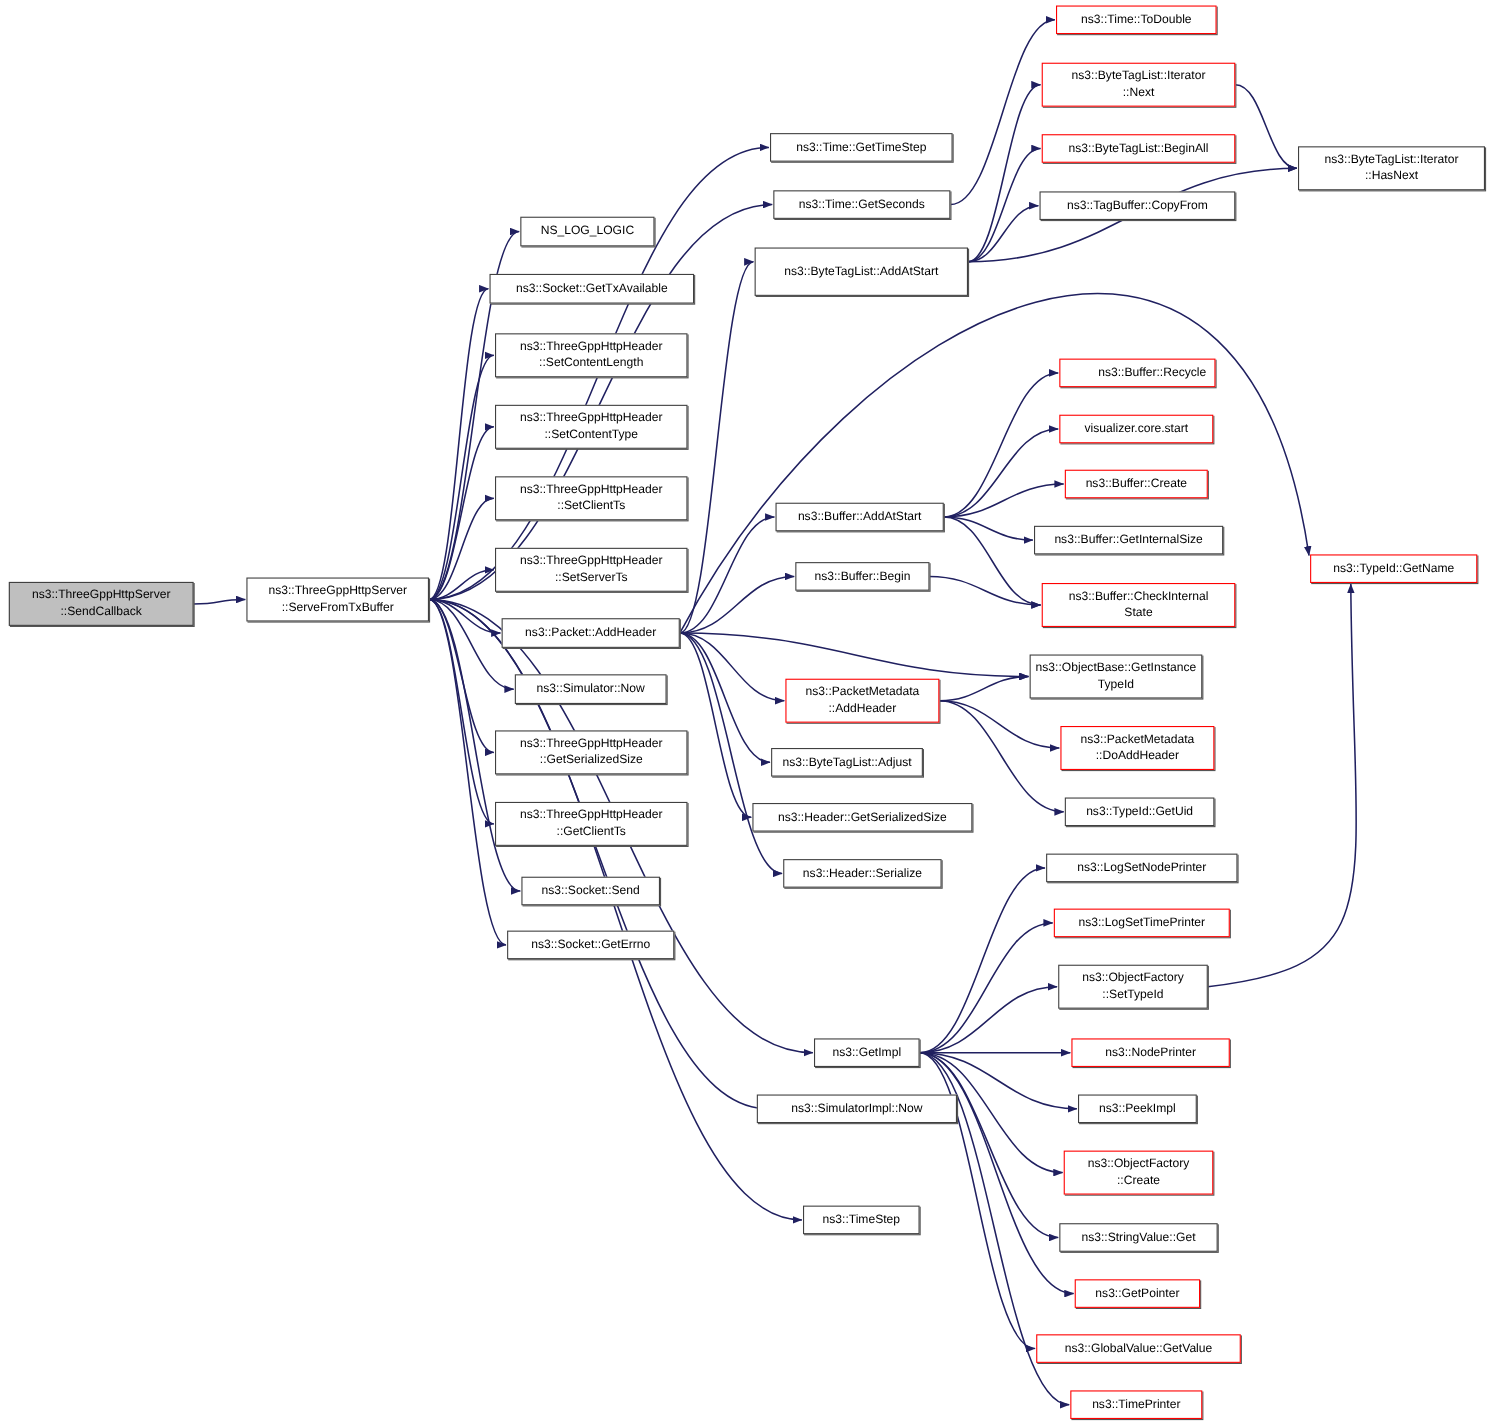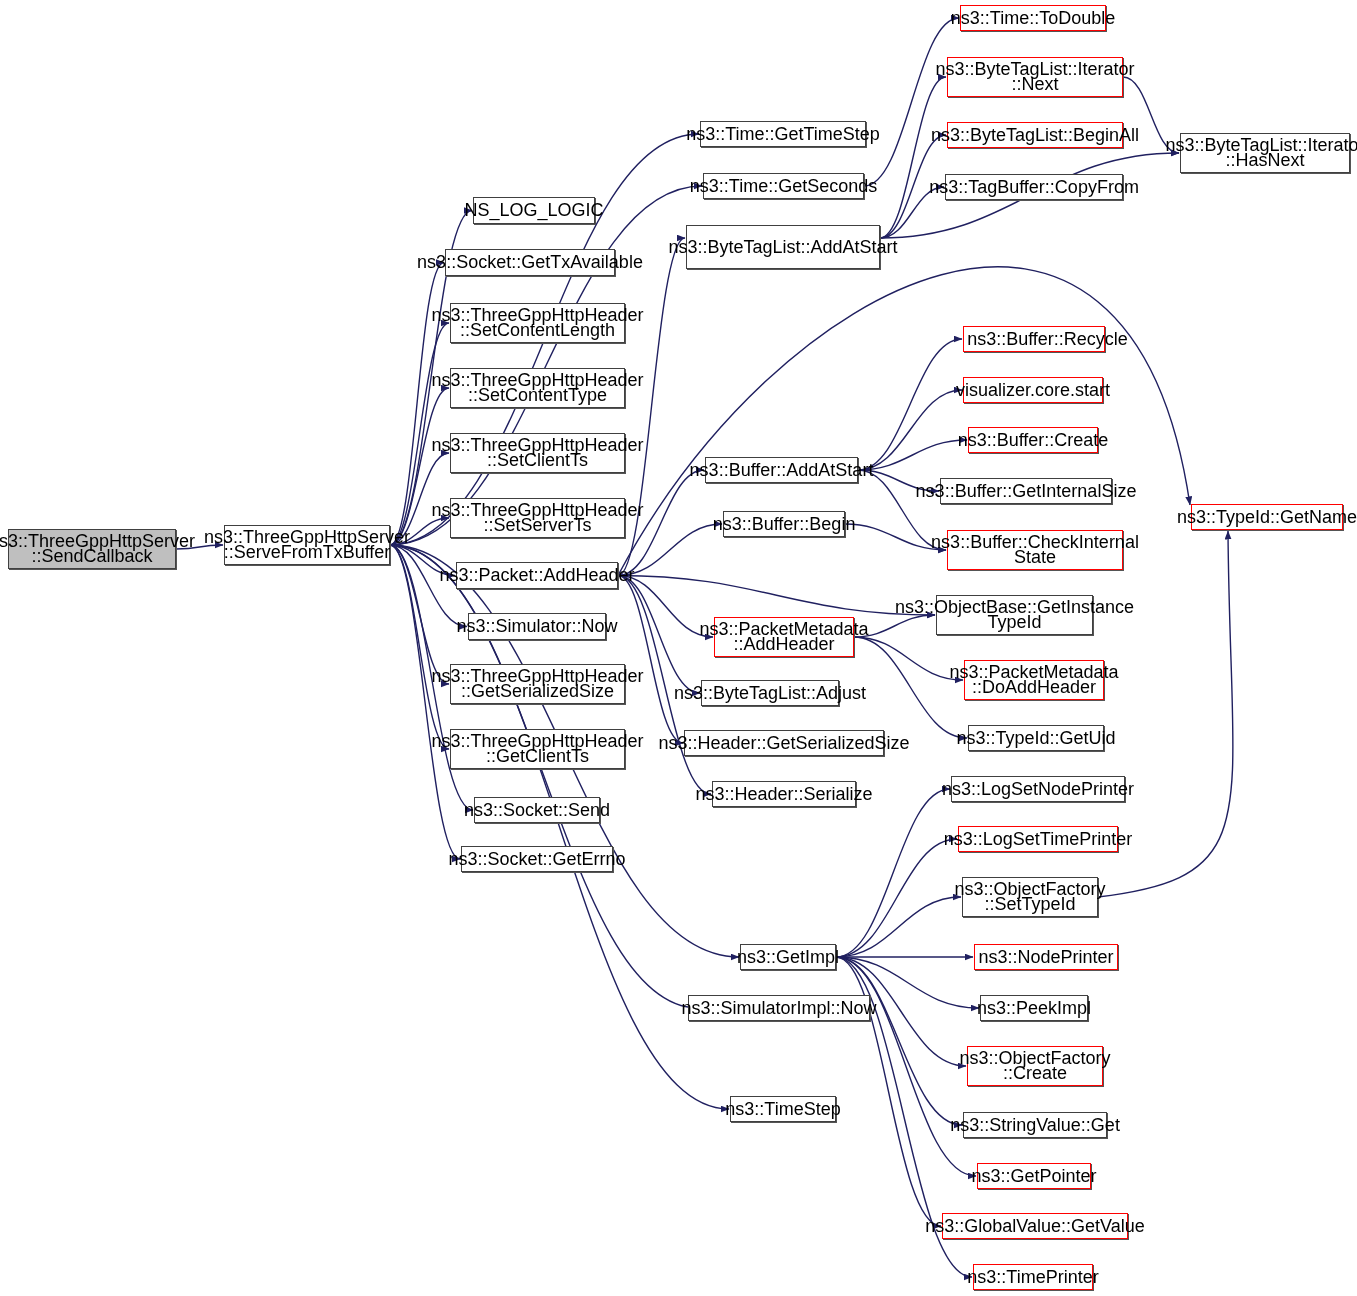--- a/index.html
+++ b/index.html
@@ -1,21 +1,21 @@
 <!DOCTYPE html>
 <html><head>
 <meta charset="utf-8">
 <style>
   html,body{margin:0;padding:0;background:#ffffff;}
   #canvas{position:relative;width:1357px;height:1296px;background:#ffffff;
           font-family:"Liberation Sans","DejaVu Sans",sans-serif;}
   svg#edges{position:absolute;left:0;top:0;width:1357px;height:1296px;overflow:visible;}
   .node{position:absolute;box-sizing:border-box;display:flex;align-items:center;
         justify-content:center;text-align:center;background:#ffffff;
-        border:1px solid #404040;font-size:18px;color:#000000;line-height:15px;
+        border:1px solid #404040;font-size:11px;color:#000000;line-height:15px;
         white-space:pre-line;letter-spacing:0px;}
   .node.red{border:1px solid #ff0000;}
   .node.root{background:#bfbfbf;border:1px solid #404040;}
   .node.shadow{box-shadow:1px 1px 0 0 #555;}
 </style>
 </head>
 <body>
 
 <div id="canvas">
   <svg id="edges" viewBox="0 0 1357 1296">
@@ -79,21 +79,21 @@
         <path d="M836,957 C897.2,957 910.8,1277 972,1277"></path>
         <path d="M1098,897 C1268,877 1230,817 1228,531"></path>
       </g>
   </svg>
   <div id="node-layer">
       <div class="node shadow root" style="left: 8px; top: 529px; width: 168px; height: 40px;">ns3::ThreeGppHttpServer
 ::SendCallback</div>
       <div class="node shadow" style="left: 224px; top: 525px; width: 166px; height: 40px;">ns3::ThreeGppHttpServer
 ::ServeFromTxBuffer</div>
       <div class="node shadow" style="left: 473px; top: 197px; width: 122px; height: 27px;">NS_LOG_LOGIC</div>
-      <div class="node shadow" style="left: 445px; top: 249px; width: 170px; height: 27px;">ns3::Socket::GetTxAvailable</div>
+      <div class="node shadow" style="left: 445px; top: 249px; width: 186px; height: 27px;">ns3::Socket::GetTxAvailable</div>
       <div class="node shadow" style="left: 450px; top: 303px; width: 175px; height: 40px;">ns3::ThreeGppHttpHeader
 ::SetContentLength</div>
       <div class="node shadow" style="left: 450px; top: 368px; width: 175px; height: 40px;">ns3::ThreeGppHttpHeader
 ::SetContentType</div>
       <div class="node shadow" style="left: 450px; top: 433px; width: 175px; height: 40px;">ns3::ThreeGppHttpHeader
 ::SetClientTs</div>
       <div class="node shadow" style="left: 450px; top: 498px; width: 175px; height: 40px;">ns3::ThreeGppHttpHeader
 ::SetServerTs</div>
       <div class="node shadow" style="left: 456px; top: 562px; width: 162px; height: 27px;">ns3::Packet::AddHeader</div>
       <div class="node shadow" style="left: 468px; top: 613px; width: 138px; height: 27px;">ns3::Simulator::Now</div>

